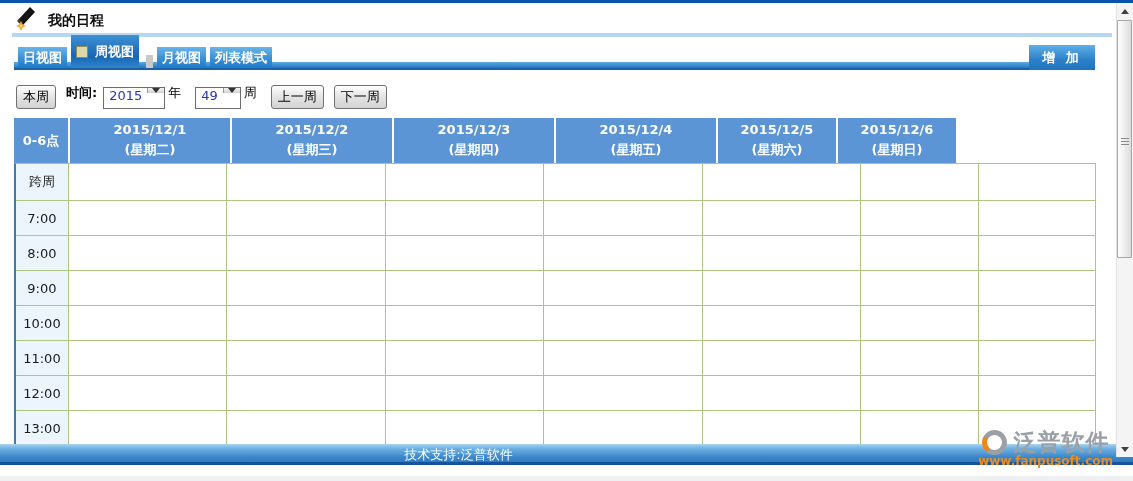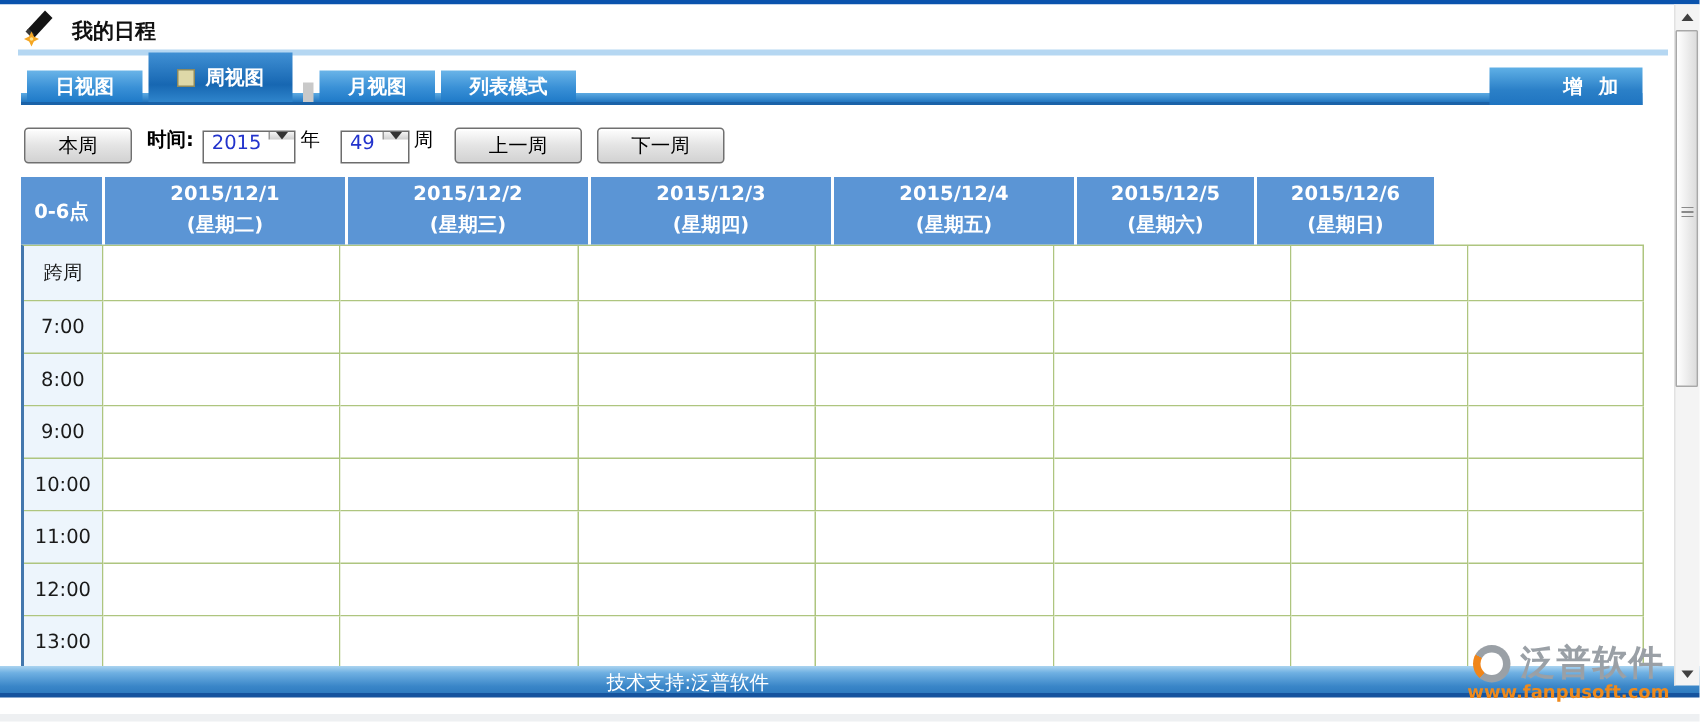--- a/index.html
+++ b/index.html
@@ -18,36 +18,36 @@
   .page-title{position:absolute;left:48px;top:9px;font-size:14px;font-weight:bold;color:#111;}
   .title-underline{position:absolute;top:33px;left:12px;width:1100px;height:4px;background:#b5d7f2;}
 
   
   .tab-area{position:absolute;left:14px;top:42px;width:1081px;height:28px;}
   .tab-strip{position:absolute;left:0;bottom:0;width:100%;height:8px;
              background:linear-gradient(180deg,#5caae2,#2276c0);
              border-bottom:2px solid #1a62a8;box-sizing:border-box;}
   .tabs{position:absolute;left:4px;bottom:2px;display:flex;align-items:flex-end;gap:4px;}
   .tab{height:21px;display:flex;align-items:center;justify-content:center;gap:7px;
-       color:#fff;font-size:13px;font-weight:bold;padding:0 19px;cursor:pointer;
+       color:#fff;font-size:13px;font-weight:bold;padding:0 5px;cursor:pointer;
        background:linear-gradient(180deg,#6ab4e8 0%,#3990d6 55%,#1f7ac8 100%);}
   .tab.active{height:33px;background:linear-gradient(180deg,#4090d4 0%,#1767b2 65%,#2f85cc 100%);}
   .tab-ic{width:10px;height:10px;background:#ded8a8;border:1px solid #8e8a5e;display:inline-block;}
   .tab-notch{width:7px;height:13px;background:#c9c9c9;display:inline-block;margin-left:3px;}
   .add-btn{position:absolute;right:0;bottom:0;width:66px;height:25px;cursor:pointer;
            background:linear-gradient(180deg,#5fb0e6 0%,#2b80c8 60%,#1f74c0 100%);
            color:#fff;font-size:13px;font-weight:bold;letter-spacing:3px;
-           display:flex;align-items:center;justify-content:center;padding-left:36px;}
+           display:flex;align-items:center;justify-content:center;}
 
   
   .controls{position:absolute;left:16px;top:83px;display:flex;align-items:flex-start;
             font-size:13px;color:#000;}
   .btn{border:1px solid #707070;border-radius:3px;font-size:13px;cursor:pointer;color:#000;
        background:linear-gradient(180deg,#fefefe,#e4e4e4 50%,#d2d2d2);
-       padding:2px 22px;box-shadow:inset 0 1px 0 #fff;margin-top:2px;}
+       padding:2px 6px;box-shadow:inset 0 1px 0 #fff;margin-top:2px;}
   .lbl{font-weight:bold;margin:1px 6px 0 10px;}
   .suffix{margin:1px 14px 0 3px;}
   .combo{display:inline-flex;align-items:flex-start;border:1px solid #6d6d6d;background:#fff;
          height:20px;margin-top:4px;box-sizing:content-box;cursor:pointer;}
   .combo-value{color:var(--link);font-size:13px;padding:0 5px;display:flex;align-items:center;}
   .combo-btn{width:16px;background:linear-gradient(180deg,#f5f5f5,#cfcfcf);
              border-left:1px solid #999;display:flex;align-items:center;justify-content:center;}
   .arrow-down{width:0;height:0;border-left:4px solid transparent;border-right:4px solid transparent;
               border-top:5px solid #333;}
   .nav-gap{width:10px;}

